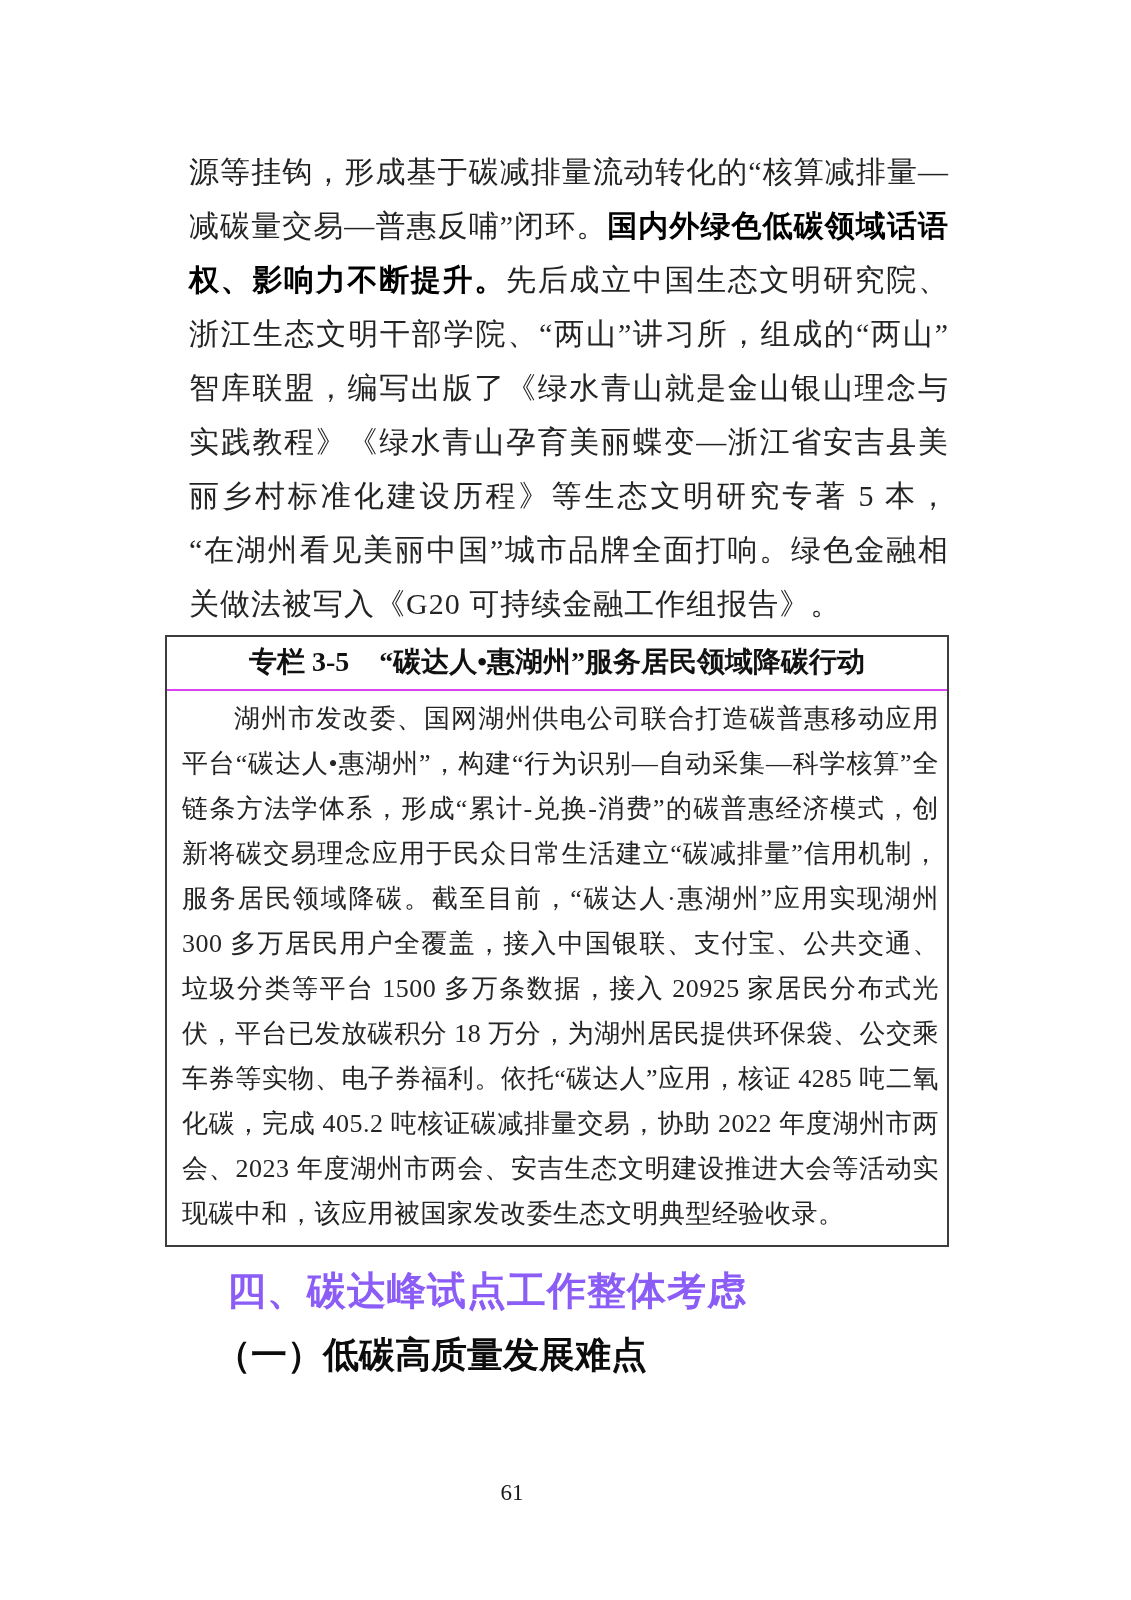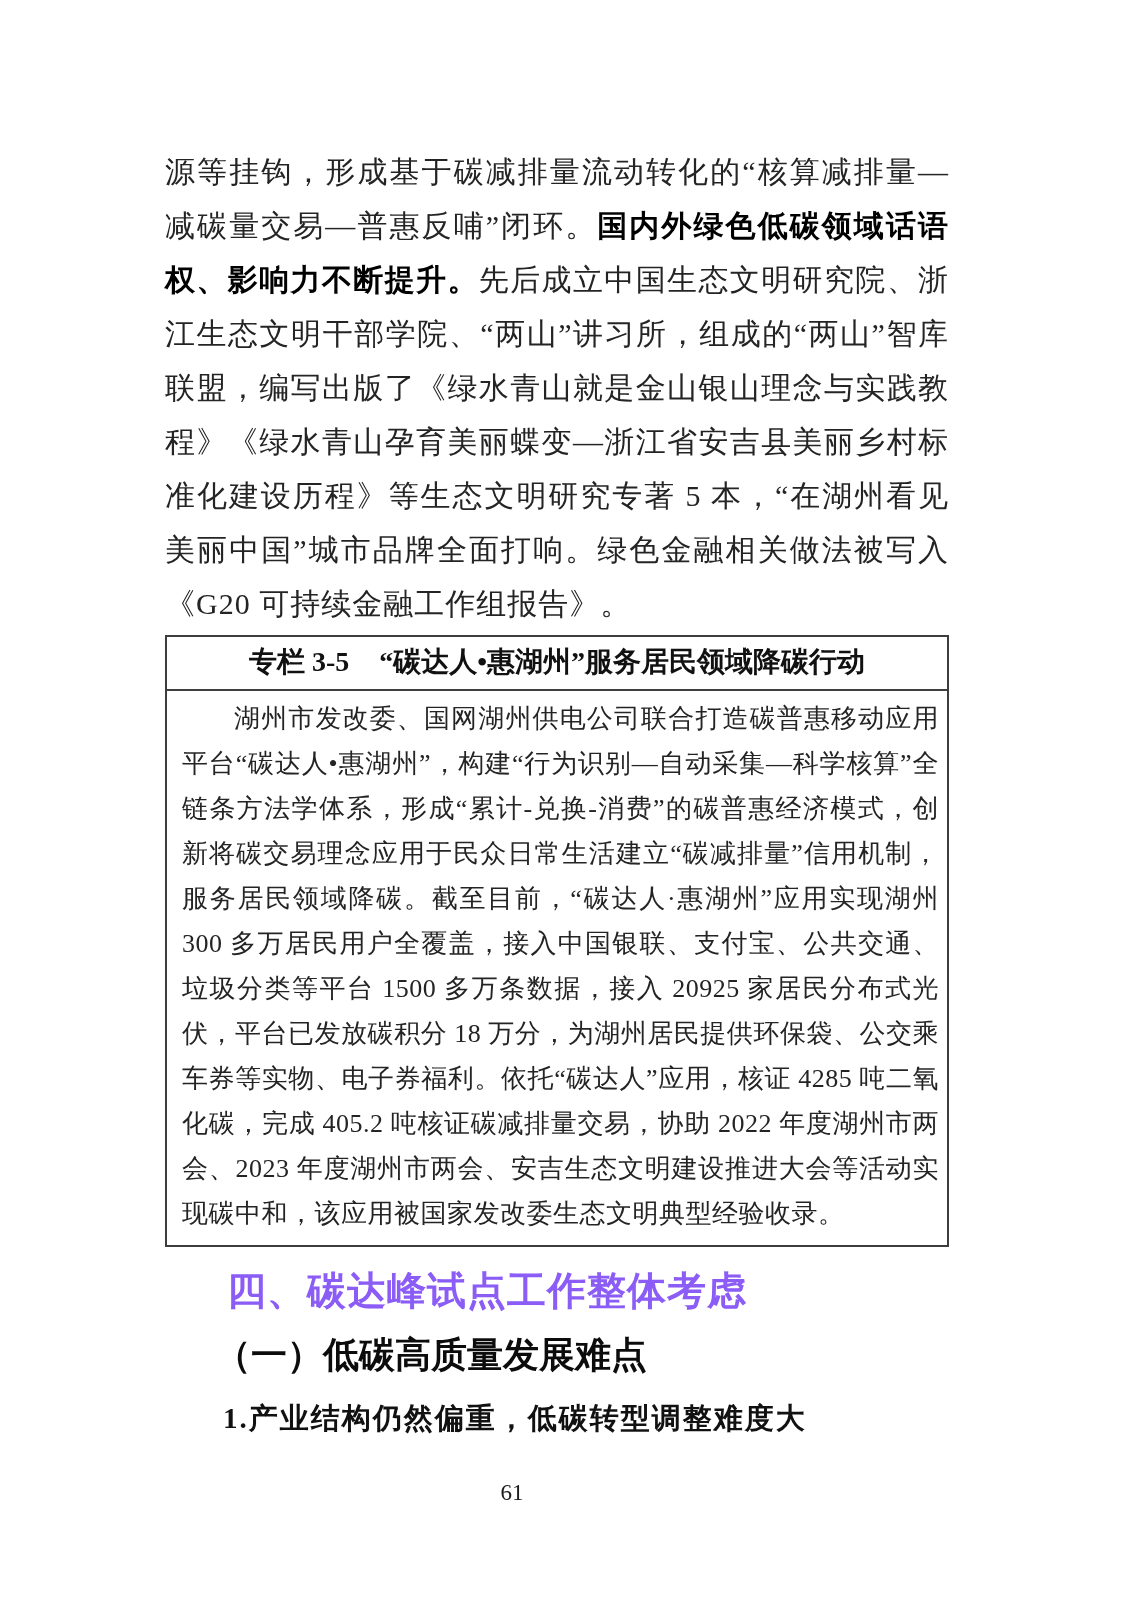--- a/index.html
+++ b/index.html
@@ -20,35 +20,36 @@
   }
   
   .para-main {
     margin-top: 145px;
     font-size: 30px;
     line-height: 54px;
     letter-spacing: 1px;
     text-align: justify;
     text-justify: inter-ideograph;
     color: #242424;
+    margin-left: 24px;
   }
   .para-main .bold-seg {
     font-weight: bold;
     color: #000000;
   }
   
   .callout-box {
     margin-top: 4px;
     border: 2px solid #3d3d3d;
     background: #ffffff;
   }
   .box-title-row {
     text-align: center;
     padding: 7px 0 9px 0;
-    border-bottom: 2px solid #404040;
+    border-bottom: 2px solid #d946ef;
     font-weight: bold;
     font-size: 28px;
     line-height: 36px;
     color: #111111;
     white-space: nowrap;
   }
   .box-title-row .box-label { margin-right: 30px; }
   .box-body {
     padding: 5px 8px 9px 15px;
   }
@@ -126,18 +127,17 @@
     </header>
     <div class="box-body">
       <p class="box-para">湖州市发改委、国网湖州供电公司联合打造碳普惠移动应用平台“碳达人•惠湖州”，构建“行为识别—自动采集—科学核算”全链条方法学体系，形成“累计-兑换-消费”的碳普惠经济模式，创新将碳交易理念应用于民众日常生活建立“碳减排量”信用机制，服务居民领域降碳。截至目前，“碳达人·惠湖州”应用实现湖州 300 多万居民用户全覆盖，接入中国银联、支付宝、公共交通、垃圾分类等平台 1500 多万条数据，接入 20925 家居民分布式光伏，平台已发放碳积分 18 万分，为湖州居民提供环保袋、公交乘车券等实物、电子券福利。依托“碳达人”应用，核证 4285 吨二氧化碳，完成 405.2 吨核证碳减排量交易，协助 2022 年度湖州市两会、2023 年度湖州市两会、安吉生态文明建设推进大会等活动实现碳中和，该应用被国家发改委生态文明典型经验收录。</p>
     </div>
   </section>
 
   <h2 class="heading-section">四、碳达峰试点工作整体考虑</h2>
 
   <h3 class="heading-subsection">（一）低碳高质量发展难点</h3>
 
-  <h4 class="heading-point">1.产业结构仍然偏重，低碳转型调整难度大</h4>
 
 
 </main>
 
 <footer class="page-number">61</footer>
 
 </body></html>

